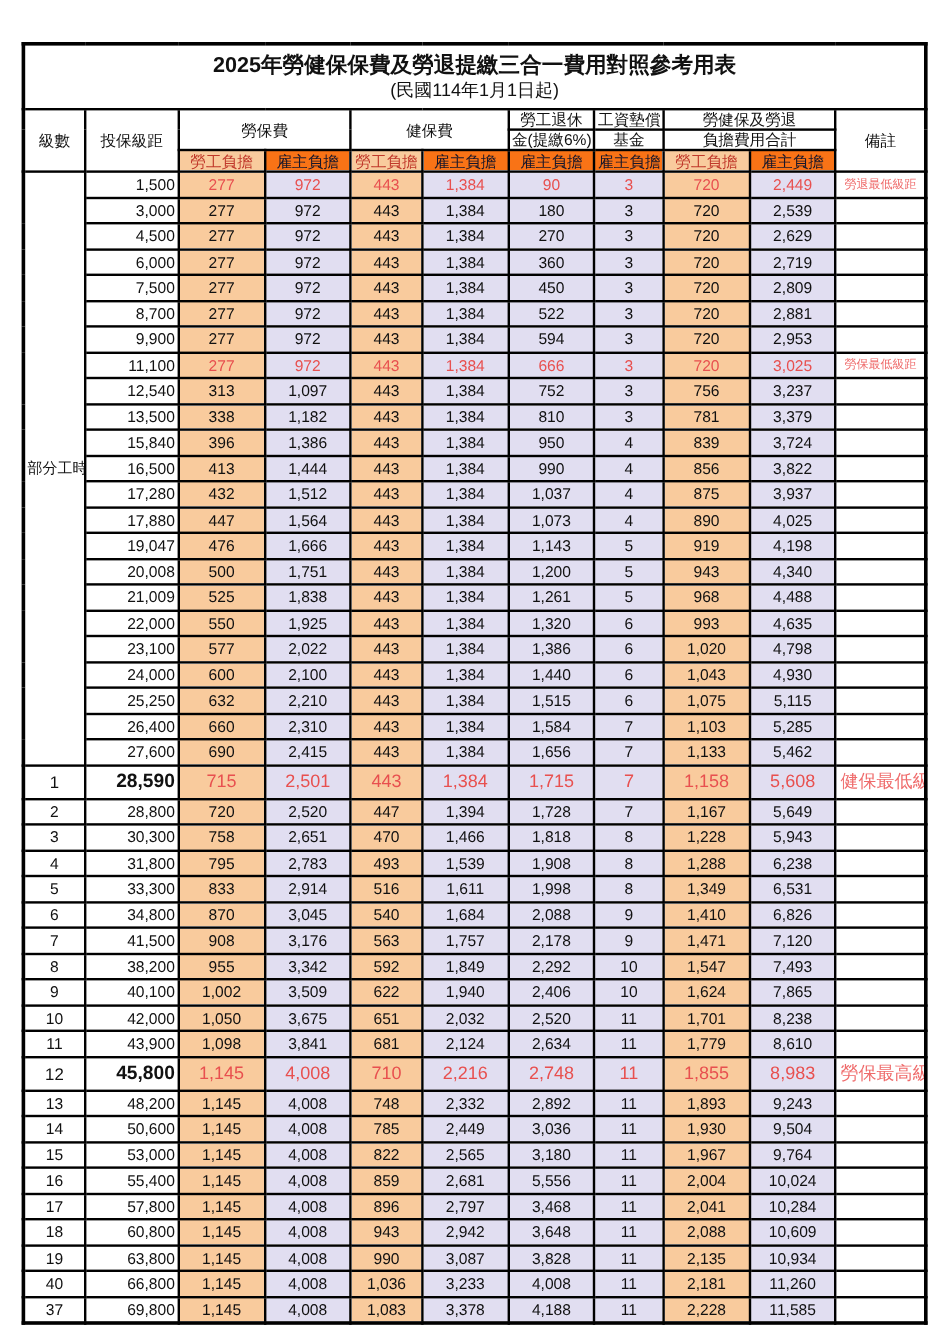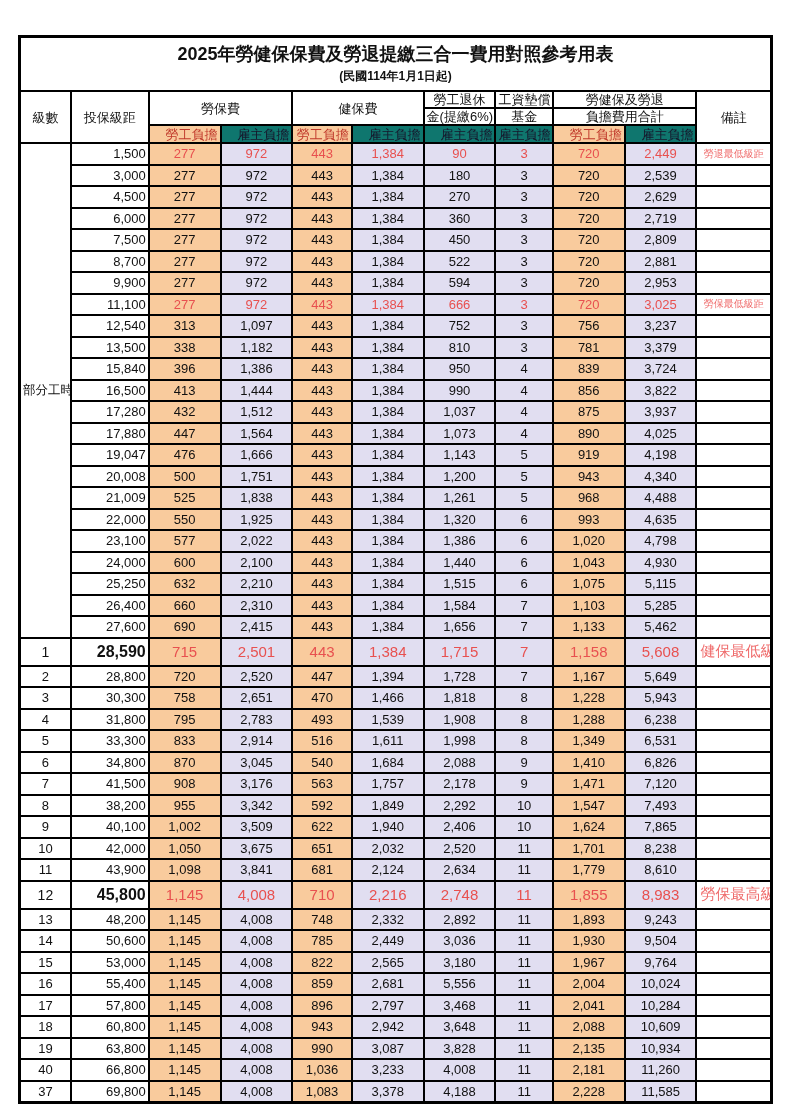--- a/index.html
+++ b/index.html
@@ -34,26 +34,26 @@
   col.c-hi-emp{width:58px}
   col.c-hi-er{width:70px}
   col.c-pension{width:70px}
   col.c-wage{width:56px}
   col.c-tot-emp{width:70px}
   col.c-tot-er{width:70px}
   col.c-note{width:73px}
 
   .title-cell{height:48px;background:#fff;padding:2px 0;}
   .title-main{font-size:18px;font-weight:bold;line-height:24px;}
-  .title-sub{font-size:12px;font-weight:bold;line-height:20px;}
+  .title-sub{font-size:15px;font-weight:normal;line-height:20px;}
 
   thead th{height:15px;line-height:15px;background:#fff;font-size:13px;}
-  thead tr.subhead th{height:16px;text-align:right;}
+  thead tr.subhead th{height:16px;}
   th.bg-orange{background:#f9cb9d;color:#c0392b;}
-  th.bg-lav{background:#0f766e;color:#16162b;}
+  th.bg-lav{background:#f97316;color:#16162b;}
 
   td.bg-orange{background:#f9cb9d;}
   td.bg-lav{background:#e1def1;}
 
   tbody td{height:19.5px;}
   tr.big td{height:26px;font-size:15px;}
   tr.big td.bracket{font-size:16px;font-weight:bold;margin-left:10px;}
   tr.big td.level{font-size:14px;}
   tr.red td.val, tr.big td.val{color:#e8504f;}
   td.remark{font-size:10px;color:#ef6b6b;padding:0 3px;}

